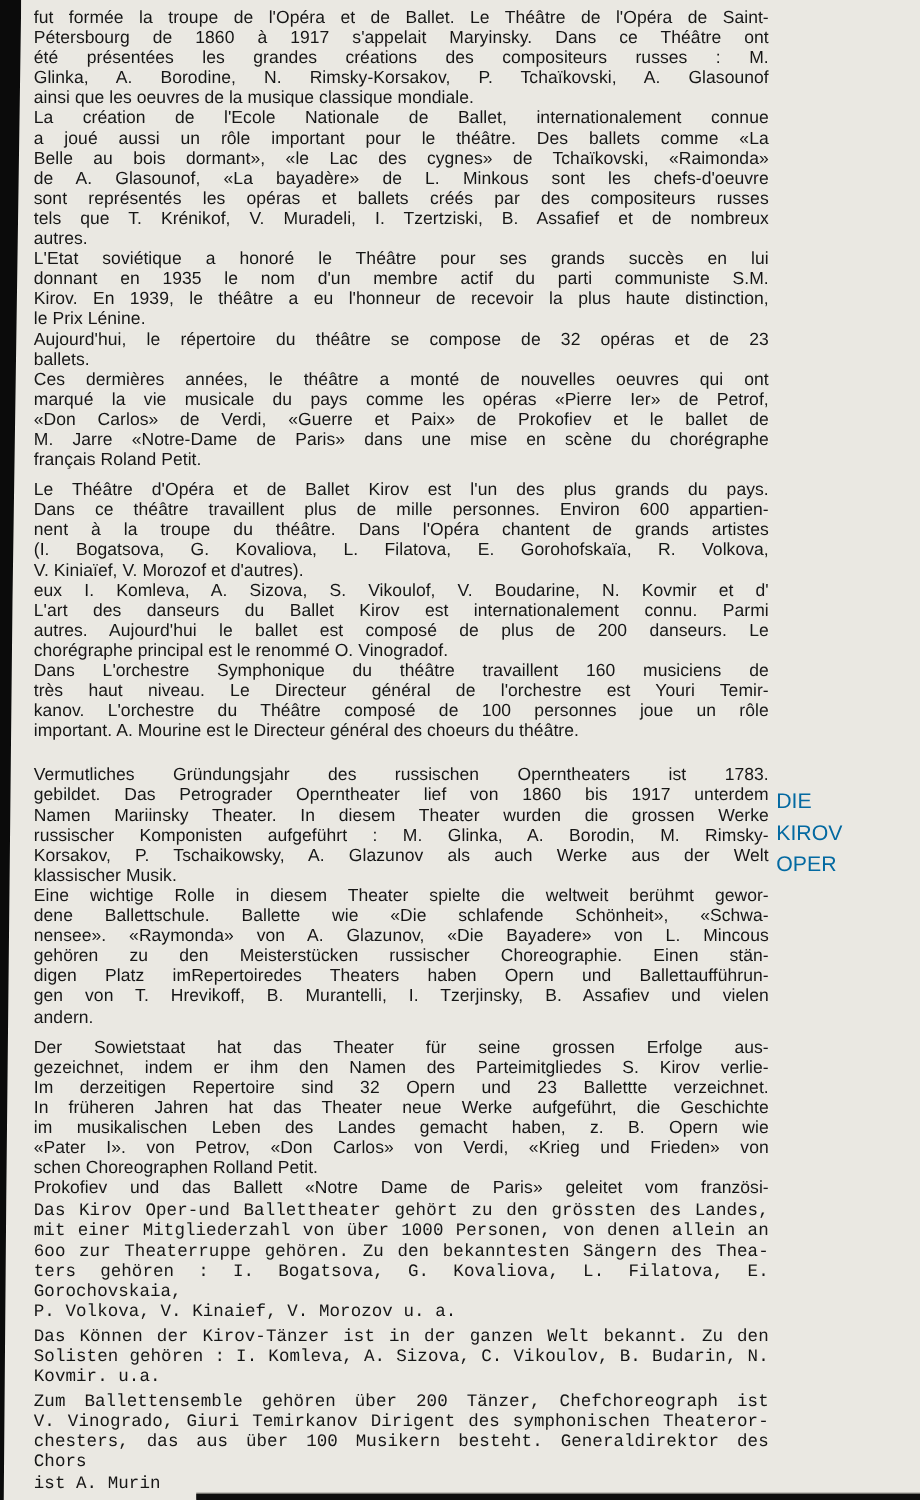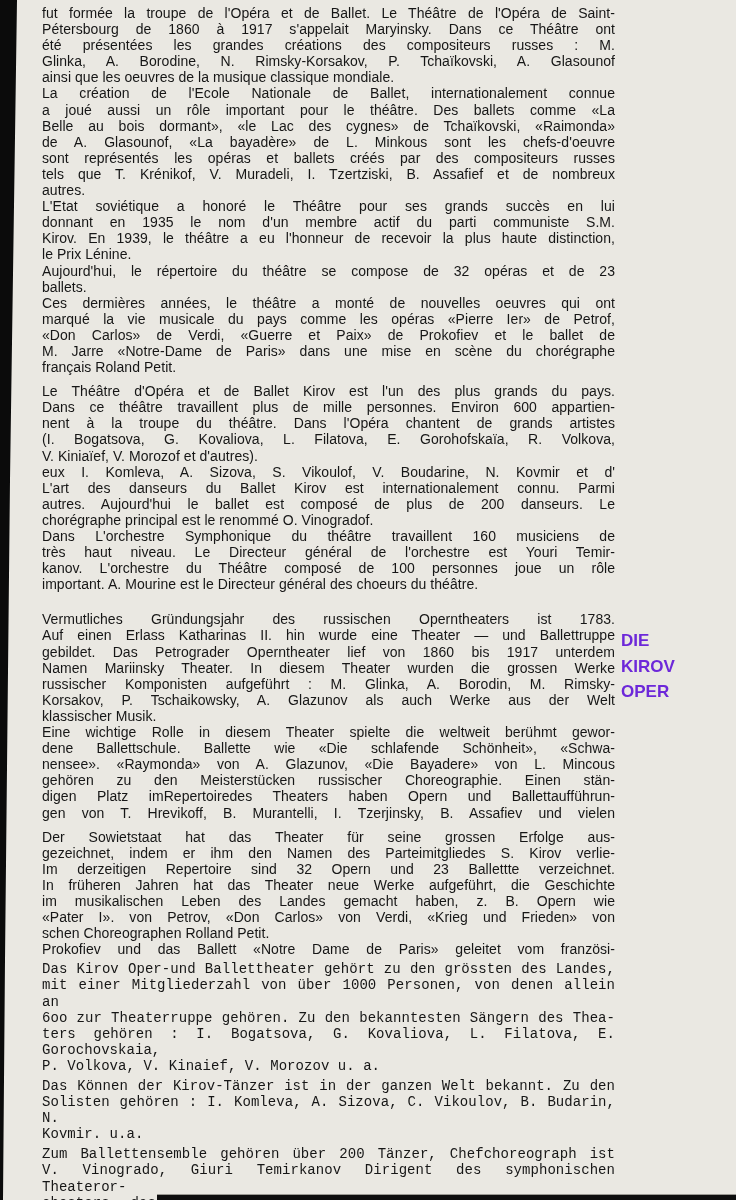--- a/index.html
+++ b/index.html
@@ -18,27 +18,27 @@
     box-shadow:0 -1px 0 #9a9892;
   }
   .text-col{
     position:absolute;left:27px;top:5px;width:588px;
     font-size:14px;line-height:16.1px;
     letter-spacing:0.05px;
   }
   .para{margin:0;}
   .gap-sm{margin-top:4px;font-family:Liberation Mono, monospace;}
   .gap-md{margin-top:8px;}
-  .section{display:block;margin-left:15px;}
+  .section{display:block;}
   .section.german{margin-top:19px;}
   .line{text-align:justify;text-align-last:justify;}
   .line.last{text-align-last:left;}
   .margin-heading{
     position:absolute;left:621px;top:628px;width:110px;
-    font-weight:700;font-size:17px;line-height:25.5px;color:#6d28d9;
+    font-weight:400;font-size:17px;line-height:25.5px;color:#0369a1;
   }
   .margin-heading .line{text-align:left;text-align-last:left;}
 </style>
 </head>
 <body>
 
 <div class="page">
   <div class="left-strip"></div>
 
   <div class="text-col">
@@ -92,34 +92,34 @@
         <div class="para">
           <div class="line">Dans L'orchestre Symphonique du théâtre travaillent 160 musiciens de</div>
           <div class="line">très haut niveau. Le Directeur général de l'orchestre est Youri Temir-</div>
           <div class="line">kanov. L'orchestre du Théâtre composé de 100 personnes joue un rôle</div>
           <div class="line last">important. A. Mourine est le Directeur général des choeurs du théâtre.</div>
         </div>
       </div>
     <div class="section german">
         <div class="para">
           <div class="line">Vermutliches Gründungsjahr des russischen Operntheaters ist 1783.</div>
-          <div class="line">Auf einen Erlass Katharinas II. hin wurde eine Theater — und Ballettruppe</div>
           <div class="line">gebildet. Das Petrograder Operntheater lief von 1860 bis 1917 unterdem</div>
           <div class="line">Namen Mariinsky Theater. In diesem Theater wurden die grossen Werke</div>
           <div class="line">russischer Komponisten aufgeführt : M. Glinka, A. Borodin, M. Rimsky-</div>
           <div class="line">Korsakov, P. Tschaikowsky, A. Glazunov als auch Werke aus der Welt</div>
           <div class="line last">klassischer Musik.</div>
         </div>
         <div class="para">
           <div class="line">Eine wichtige Rolle in diesem Theater spielte die weltweit berühmt gewor-</div>
           <div class="line">dene Ballettschule. Ballette wie «Die schlafende Schönheit», «Schwa-</div>
           <div class="line">nensee». «Raymonda» von A. Glazunov, «Die Bayadere» von L. Mincous</div>
           <div class="line">gehören zu den Meisterstücken russischer Choreographie. Einen stän-</div>
           <div class="line">digen Platz imRepertoiredes Theaters haben Opern und Ballettaufführun-</div>
           <div class="line">gen von T. Hrevikoff, B. Murantelli, I. Tzerjinsky, B. Assafiev und vielen</div>
+          <div class="line last">andern.</div>
         </div>
         <div class="para gap-md">
           <div class="line">Der Sowietstaat hat das Theater für seine grossen Erfolge aus-</div>
           <div class="line">gezeichnet, indem er ihm den Namen des Parteimitgliedes S. Kirov verlie-</div>
           <div class="line">Im derzeitigen Repertoire sind 32 Opern und 23 Ballettte verzeichnet.</div>
           <div class="line">In früheren Jahren hat das Theater neue Werke aufgeführt, die Geschichte</div>
           <div class="line">im musikalischen Leben des Landes gemacht haben, z. B. Opern wie</div>
           <div class="line">«Pater I». von Petrov, «Don Carlos» von Verdi, «Krieg und Frieden» von</div>
           <div class="line last">schen Choreographen Rolland Petit.</div>
           <div class="line">Prokofiev und das Ballett «Notre Dame de Paris» geleitet vom französi-</div>

